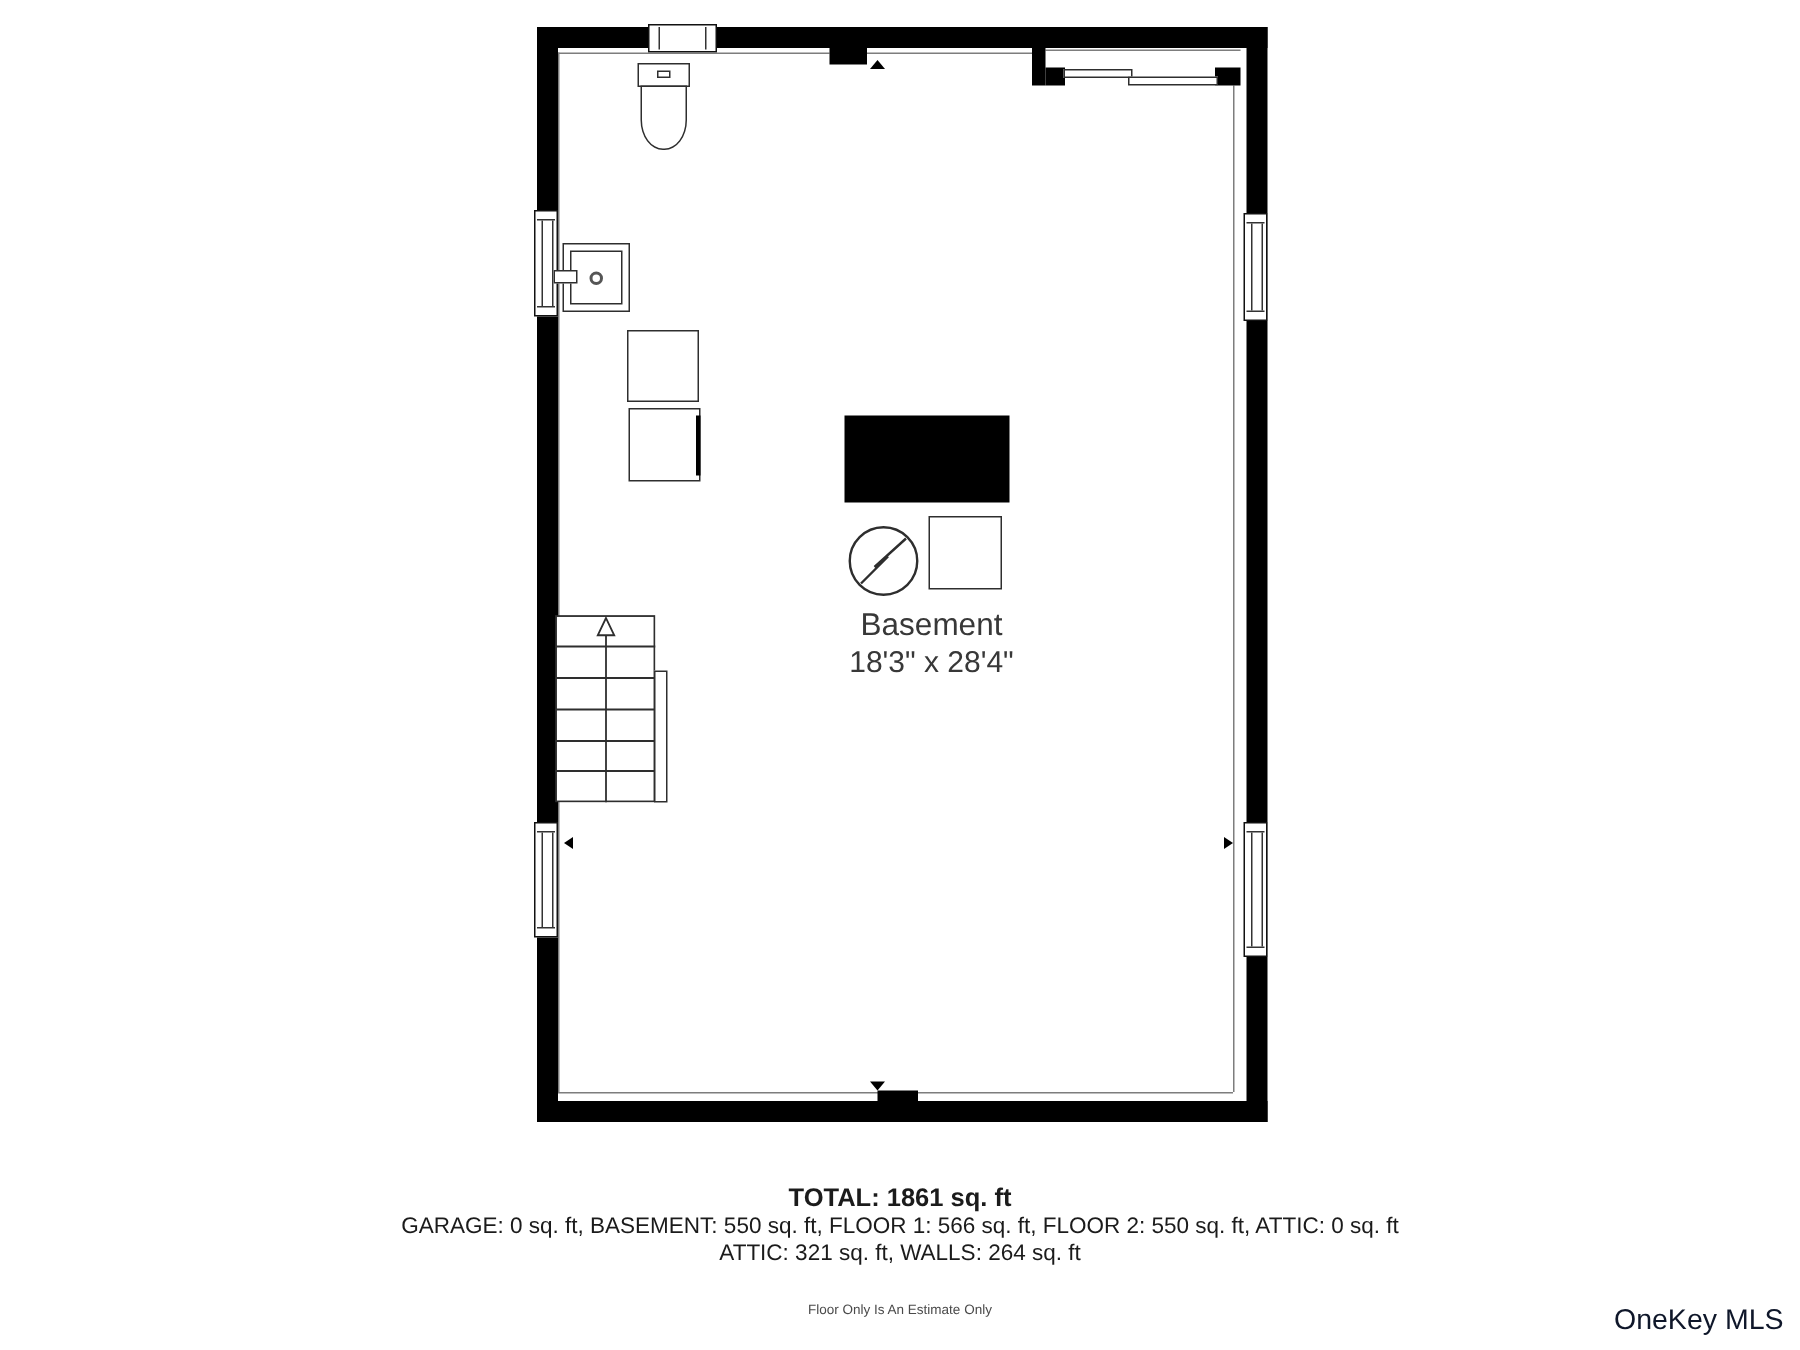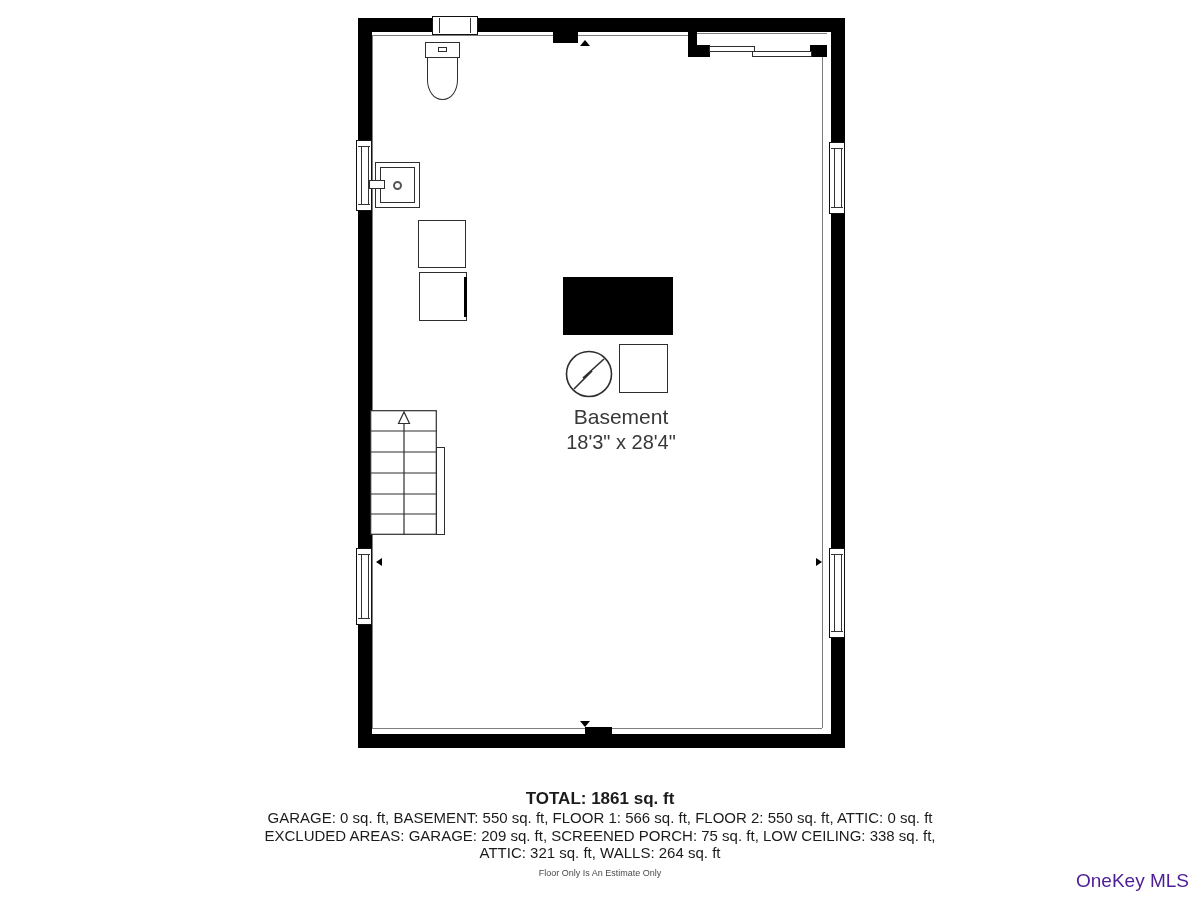--- a/index.html
+++ b/index.html
@@ -16,21 +16,21 @@
   .win-h .end-l{position:absolute;top:1px;bottom:1px;left:6px;border-left:1px solid #333;}
   .win-h .end-r{position:absolute;top:1px;bottom:1px;right:6px;border-right:1px solid #333;}
   .tri{width:0;height:0;background:none;}
   .room-label{color:#383838;text-align:center;line-height:1.22;}
   .room-label .rname{font-size:21px;}
   .room-label .rdims{font-size:20px;}
   .summary{left:0;width:1200px;text-align:center;color:#1b1b1b;}
   .summary .tot{font-size:17px;font-weight:bold;}
   .summary .ln{font-size:15px;line-height:17.5px;}
   .disclaimer{left:0;width:1200px;text-align:center;font-size:9px;color:#4a4a4a;}
-  .watermark{font-size:19px;color:#4c1d95;margin-left:12px;}
+  .watermark{font-size:19px;color:#0f172a;margin-left:12px;}
   svg{display:block;}
 </style>
 </head>
 <body>
 
 <div class="abs" style="left:0;top:0;width:1200px;height:888px;">
 
   <div class="abs gline" style="left:372px;top:35px;width:181px;height:1px;"></div>
   <div class="abs gline" style="left:578px;top:35px;width:110px;height:1px;"></div>
   <div class="abs gline" style="left:697px;top:33px;width:130px;height:1px;"></div>
@@ -120,18 +120,17 @@
 
   <div class="abs room-label" style="left:521px;top:404px;width:200px;">
     <div class="rname">Basement</div>
     <div class="rdims">18'3" x 28'4"</div>
   </div>
 </div>
 
 <div class="abs summary" style="top:789px;">
   <div class="tot">TOTAL: 1861 sq. ft</div>
   <div class="ln">GARAGE: 0 sq. ft, BASEMENT: 550 sq. ft, FLOOR 1: 566 sq. ft, FLOOR 2: 550 sq. ft, ATTIC: 0 sq. ft</div>
-  <div class="ln">EXCLUDED AREAS: GARAGE: 209 sq. ft, SCREENED PORCH: 75 sq. ft, LOW CEILING: 338 sq. ft,</div>
   <div class="ln">ATTIC: 321 sq. ft, WALLS: 264 sq. ft</div>
 </div>
 <div class="abs disclaimer" style="top:868px;">Floor Only Is An Estimate Only</div>
 
 <div class="abs watermark" style="right:11px;top:870px;">OneKey MLS</div>
 
 </body></html>

